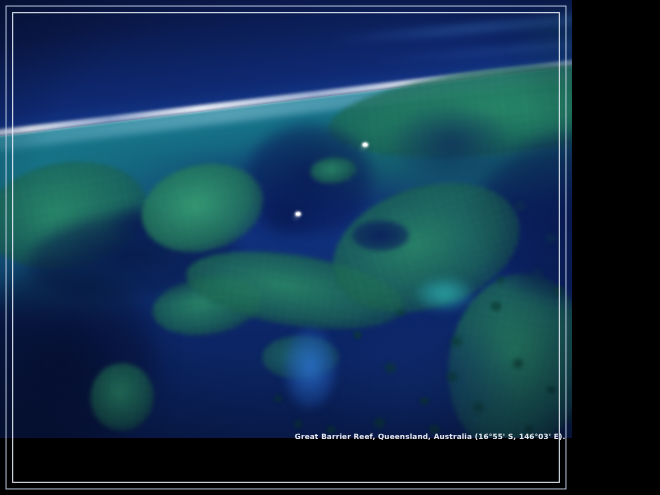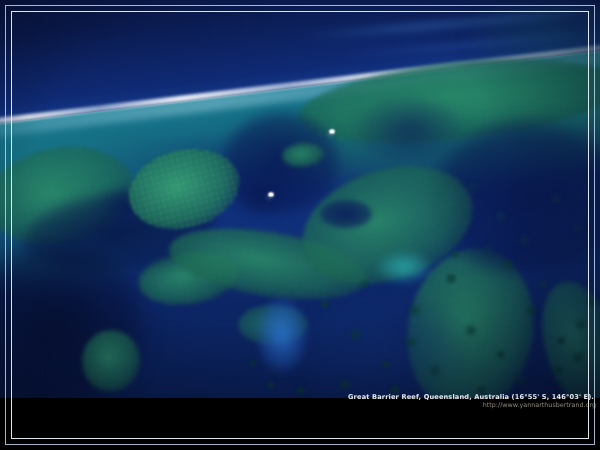--- a/index.html
+++ b/index.html
@@ -1,16 +1,16 @@
 <!DOCTYPE html>
 <html><head>
 <meta charset="utf-8">
 <style>
   html,body{margin:0;padding:0;background:#000;}
-  #canvas{position:relative;width:600px;height:450px;background:#4c1d95;overflow:hidden;font-family:"DejaVu Sans",sans-serif;}
+  #canvas{position:relative;width:520px;height:450px;background:#4c1d95;overflow:hidden;font-family:"DejaVu Sans",sans-serif;}
 
   
   #photo{position:absolute;left:0;top:0;width:600px;height:398px;overflow:hidden;
     background:linear-gradient(to bottom,#0a1c50 0%,#0e2a6e 35%,#10307c 55%,#0c2666 75%,#0a2058 100%);}
   .abs{position:absolute;}
   .blob{position:absolute;border-radius:50%;}
 
   
   #tilt{position:absolute;left:-20px;top:124px;width:640px;height:340px;
     transform:rotate(-6.9deg);transform-origin:0 0;}
@@ -181,19 +181,18 @@
     <div class="boat" id="boat1"></div>
     <div class="boat" id="boat2"></div>
 
     <div class="abs" id="vignette"></div>
   </div>
 
   <div id="caption-band"></div>
 
   <div id="caption">
     <div class="loc">Great Barrier Reef, Queensland, Australia (16°55' S, 146°03' E).</div>
-    <div class="url">http://www.yannarthusbertrand.org</div>
   </div>
 
   <div id="frame-outer"></div>
   <div id="frame-inner"></div>
 
 </div>
 
 </body></html>

